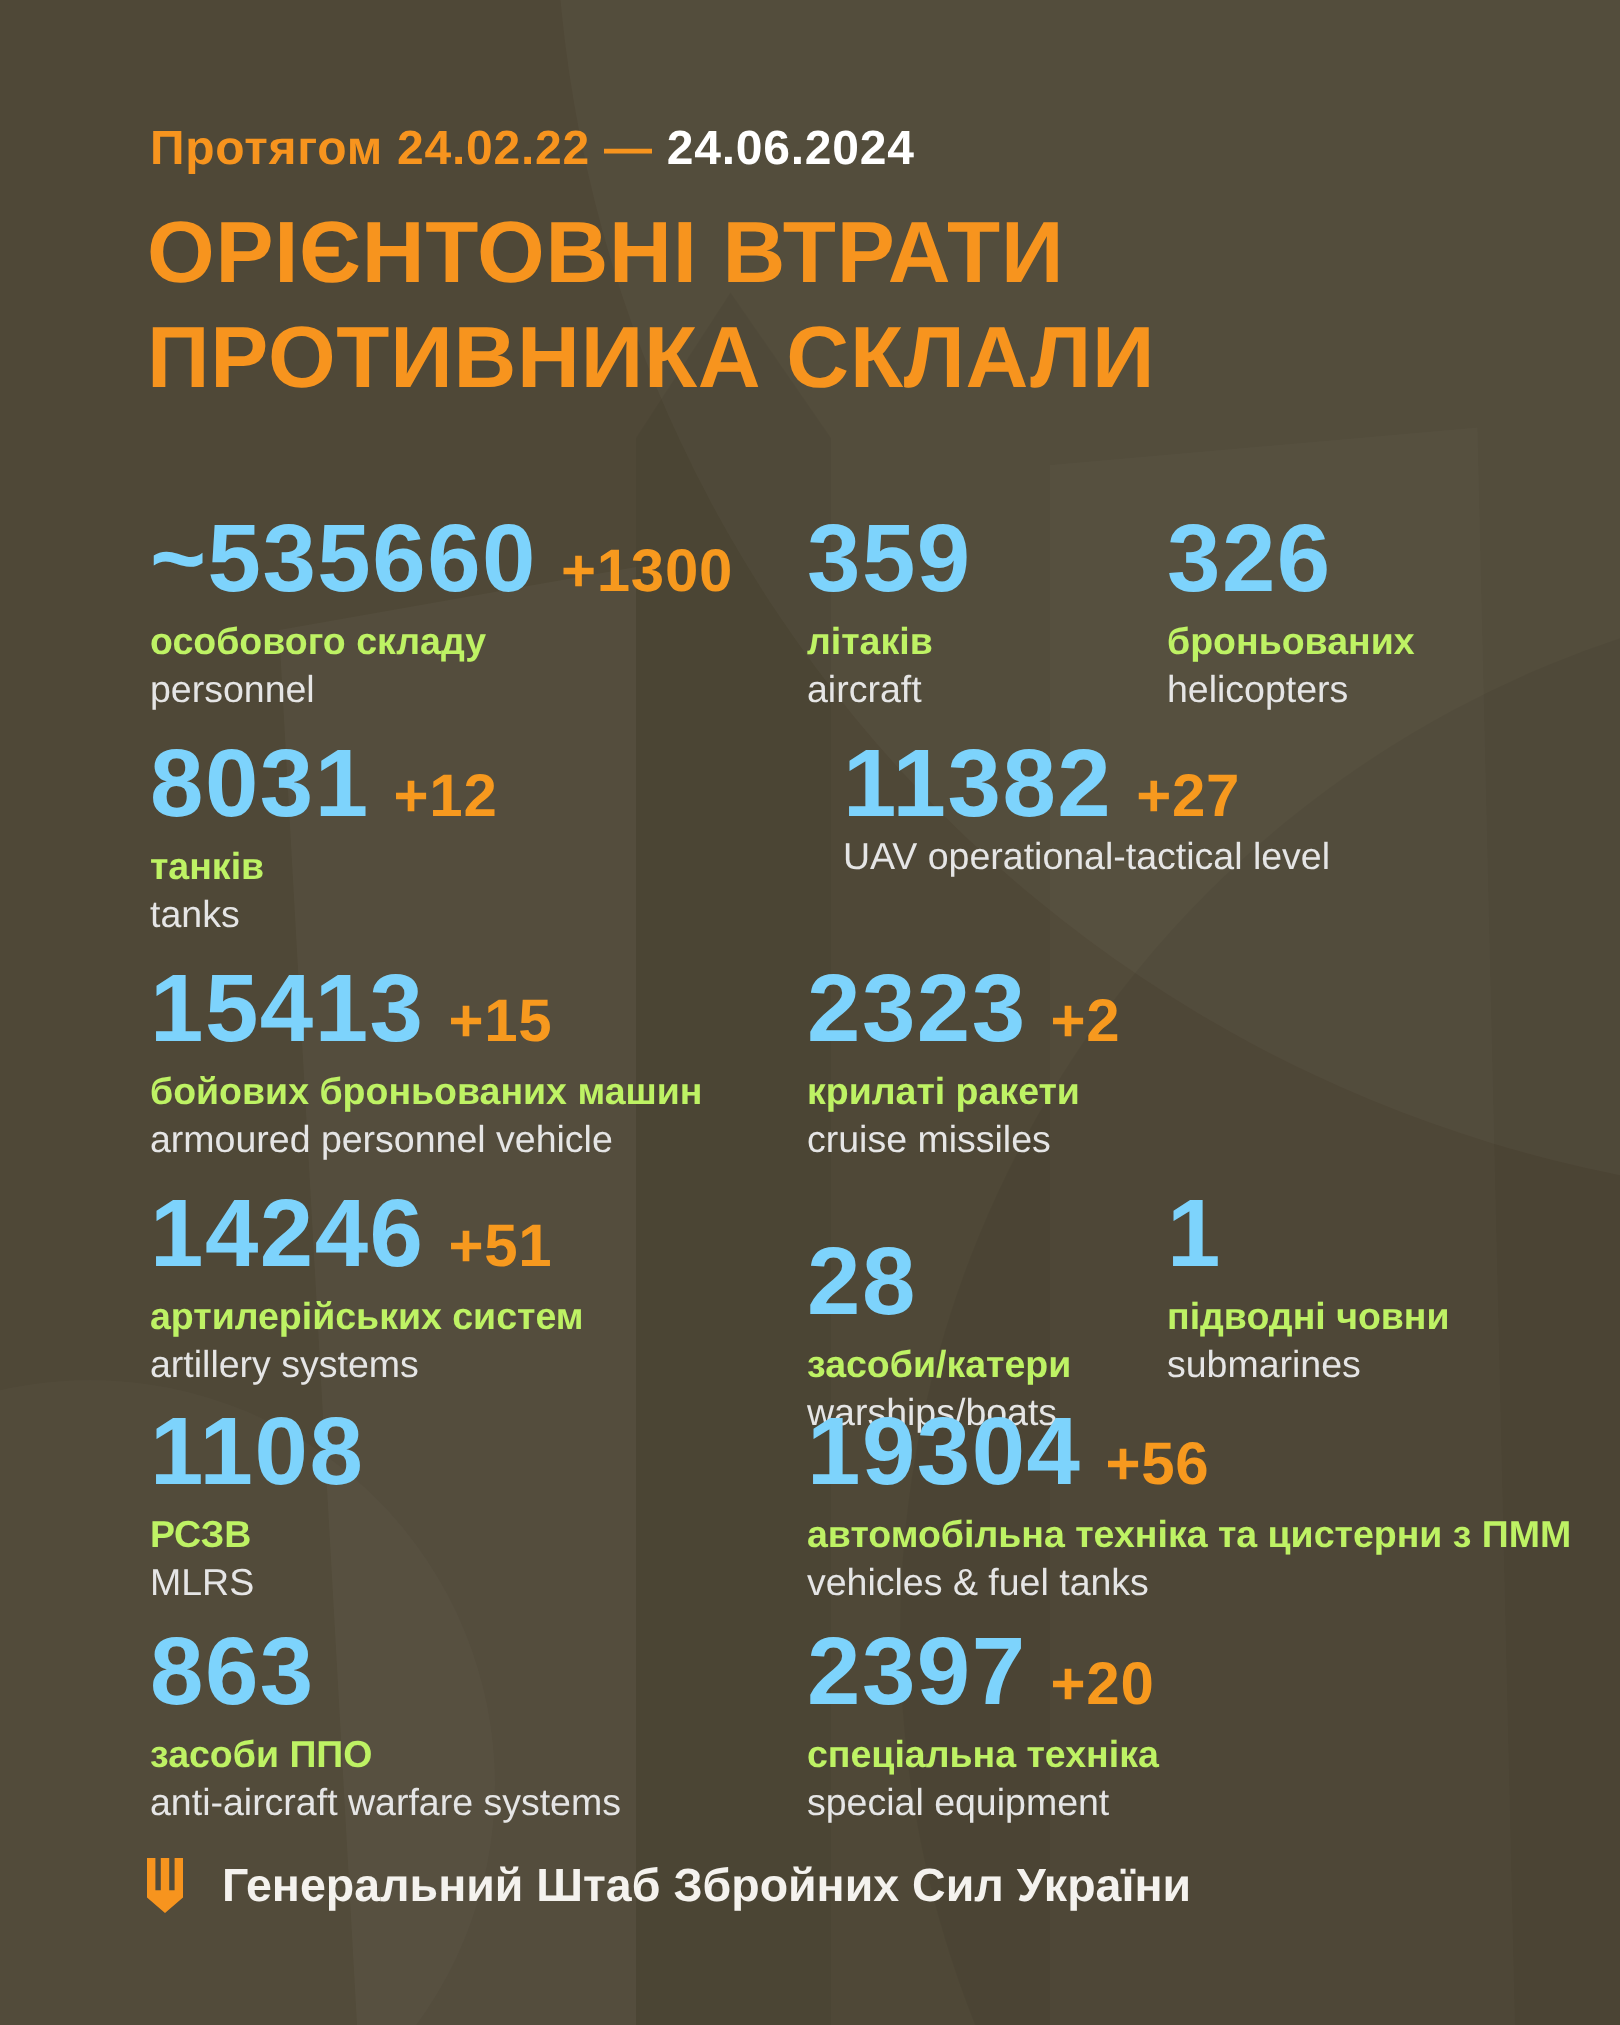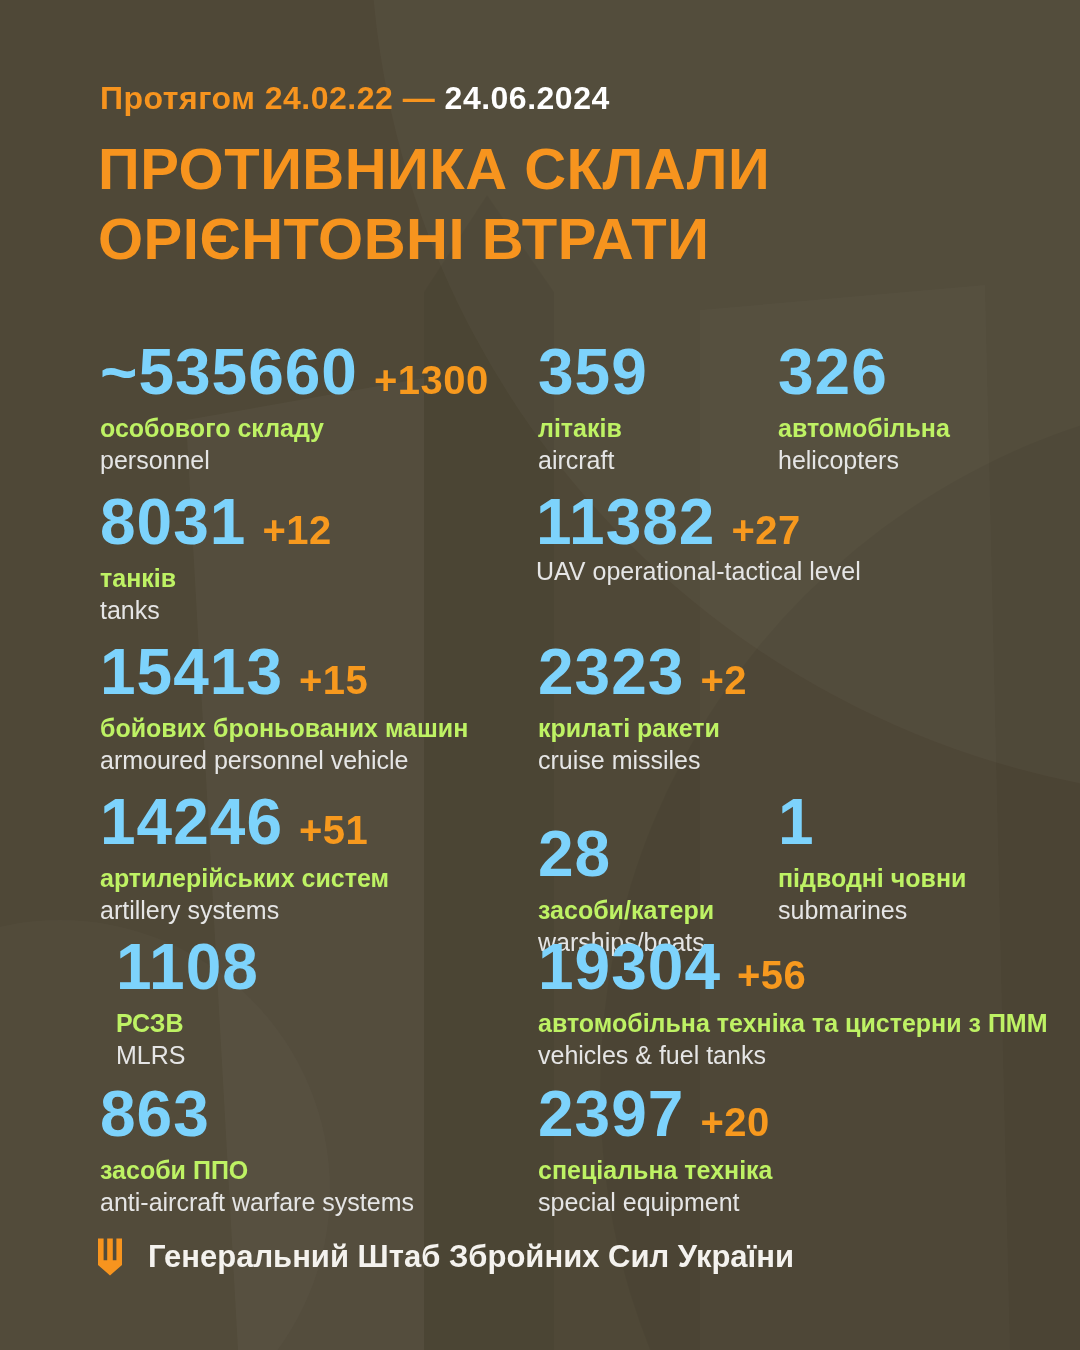--- a/index.html
+++ b/index.html
@@ -63,22 +63,22 @@
     <polygon points="700,310 985,285 1010,1350 700,1350" fill="#FFFFFF" opacity="0.020"></polygon>
     <circle cx="60" cy="1190" r="270" fill="#FFFFFF" opacity="0.020"></circle>
   </svg>
 
   <div class="header">
     <span>Протягом 24.02.22 —</span>
     <span class="end-date">24.06.2024</span>
   </div>
 
   <div class="title">
+    <div>ОРІЄНТОВНІ ВТРАТИ</div>
     <div>ПРОТИВНИКА СКЛАЛИ</div>
-    <div>ОРІЄНТОВНІ ВТРАТИ</div>
   </div>
 
   <div id="stats-grid">
       <div class="stat" style="left: 100px; top: 340px;">
         <div class="numline">
           <div class="value">~535660</div>
           <div class="delta">+1300</div>
         </div>
         <div class="label-ua">особового складу</div>
         <div class="label-en">personnel</div>
@@ -87,32 +87,32 @@
         <div class="numline">
           <div class="value">359</div>
         </div>
         <div class="label-ua">літаків</div>
         <div class="label-en">aircraft</div>
       </div>
       <div class="stat" style="left: 778px; top: 340px;">
         <div class="numline">
           <div class="value">326</div>
         </div>
-        <div class="label-ua">автомобільна</div>
+        <div class="label-ua">броньованих</div>
         <div class="label-en">helicopters</div>
       </div>
       <div class="stat" style="left: 100px; top: 490px;">
         <div class="numline">
           <div class="value">8031</div>
           <div class="delta">+12</div>
         </div>
         <div class="label-ua">танків</div>
         <div class="label-en">tanks</div>
       </div>
-      <div class="stat" style="left: 536px; top: 490px;">
+      <div class="stat" style="left: 562px; top: 490px;">
         <div class="numline">
           <div class="value">11382</div>
           <div class="delta">+27</div>
         </div>
         <div class="label-en">UAV operational-tactical level</div>
       </div>
       <div class="stat" style="left: 100px; top: 640px;">
         <div class="numline">
           <div class="value">15413</div>
           <div class="delta">+15</div>
@@ -143,21 +143,21 @@
         <div class="label-ua">засоби/катери</div>
         <div class="label-en">warships/boats</div>
       </div>
       <div class="stat" style="left: 778px; top: 790px;">
         <div class="numline">
           <div class="value">1</div>
         </div>
         <div class="label-ua">підводні човни</div>
         <div class="label-en">submarines</div>
       </div>
-      <div class="stat" style="left: 100px; top: 935px; margin-left: 16px;">
+      <div class="stat" style="left: 100px; top: 935px;">
         <div class="numline">
           <div class="value">1108</div>
         </div>
         <div class="label-ua">РСЗВ</div>
         <div class="label-en">MLRS</div>
       </div>
       <div class="stat" style="left: 538px; top: 935px;">
         <div class="numline">
           <div class="value">19304</div>
           <div class="delta">+56</div>

